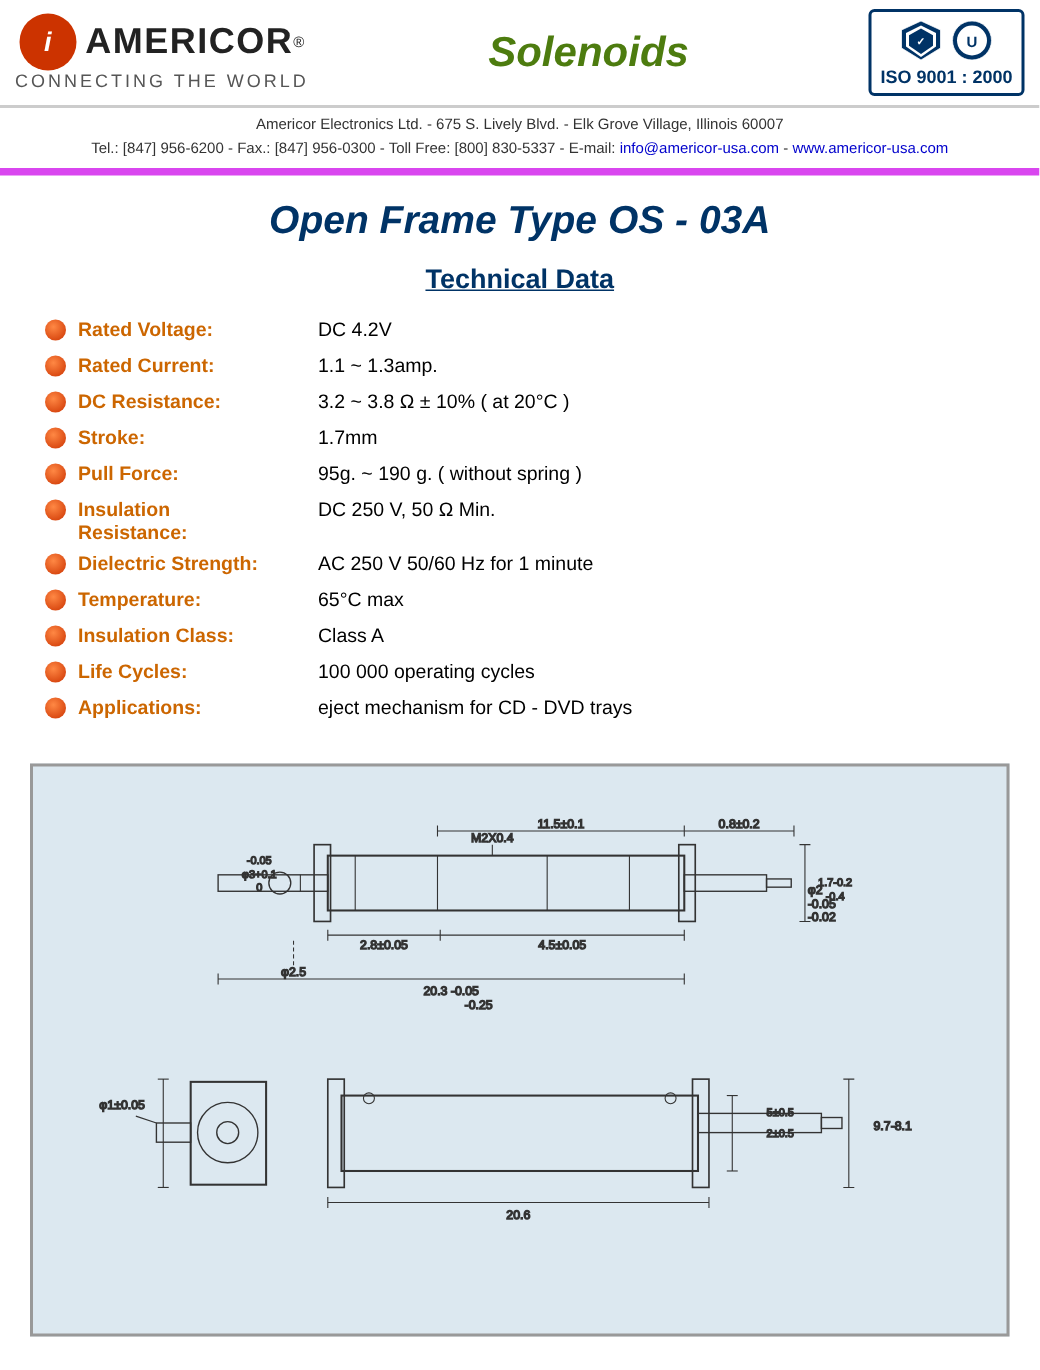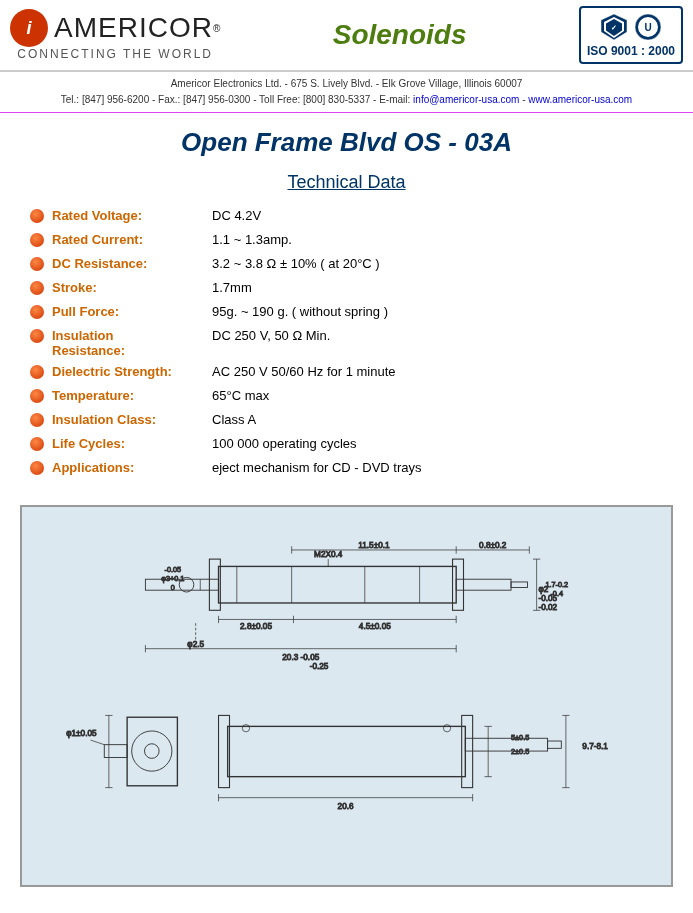--- a/index.html
+++ b/index.html
@@ -38,22 +38,22 @@
       font-weight: bold;
       font-style: italic;
       float: left;
       margin-right: 6px;
     }
     .logo-text-wrap {
       display: flex;
       align-items: center;
     }
     .logo-name {
-      font-size: 28px;
-      font-weight: 400;
+      font-size: 24px;
+      font-weight: 700;
       color: #222;
       letter-spacing: 1px;
     }
     .logo-reg {
       font-size: 10px;
       vertical-align: super;
       color: #222;
     }
     .logo-tagline {
       font-size: 12px;
@@ -93,21 +93,21 @@
       color: #003366;
       text-align: center;
     }
 
     
     .contact-bar {
       text-align: center;
       font-size: 10px;
       color: #333;
       padding: 4px 16px;
-      border-bottom: 1px solid #d946ef;
+      border-bottom: 5px solid #d946ef;
       line-height: 1.6;
     }
     .contact-bar a {
       color: #0000cc;
       text-decoration: none;
     }
 
     
     .main-title {
       text-align: center;
@@ -118,21 +118,21 @@
       padding: 14px 10px 6px;
     }
 
     
     .tech-section {
       padding: 0 30px 10px;
     }
     .tech-header {
       text-align: center;
       font-size: 18px;
-      font-weight: normal;
+      font-weight: bold;
       color: #003366;
       padding: 8px 0 12px;
       text-decoration: underline;
     }
 
     .spec-table {
       width: 100%;
       border-collapse: collapse;
     }
     .spec-row {
@@ -221,21 +221,21 @@
   <span>Americor Electronics Ltd.</span>
   - <span>675 S. Lively Blvd. - Elk Grove Village, Illinois 60007</span><br>
   <span>Tel.: [847] 956-6200</span> -
   <span>Fax.: [847] 956-0300</span> -
   <span>Toll Free: [800] 830-5337</span> -
   <span>E-mail:</span>
   <a href="#">info@americor-usa.com</a> -
   <a href="#">www.americor-usa.com</a>
 </div>
 
-<div class="main-title">Open Frame Blvd OS - 03A</div>
+<div class="main-title">Open Frame Type OS - 03A</div>
 
 <div class="tech-section">
   <div class="tech-header">Technical Data</div>
 
   <table class="spec-table">
     <tbody id="spec-tbody">
         <tr class="spec-row">
           <td class="bullet-cell"><span class="bullet"></span></td>
           <td class="label-cell">Rated Voltage:</td>
           <td class="value-cell">DC 4.2V</td>

